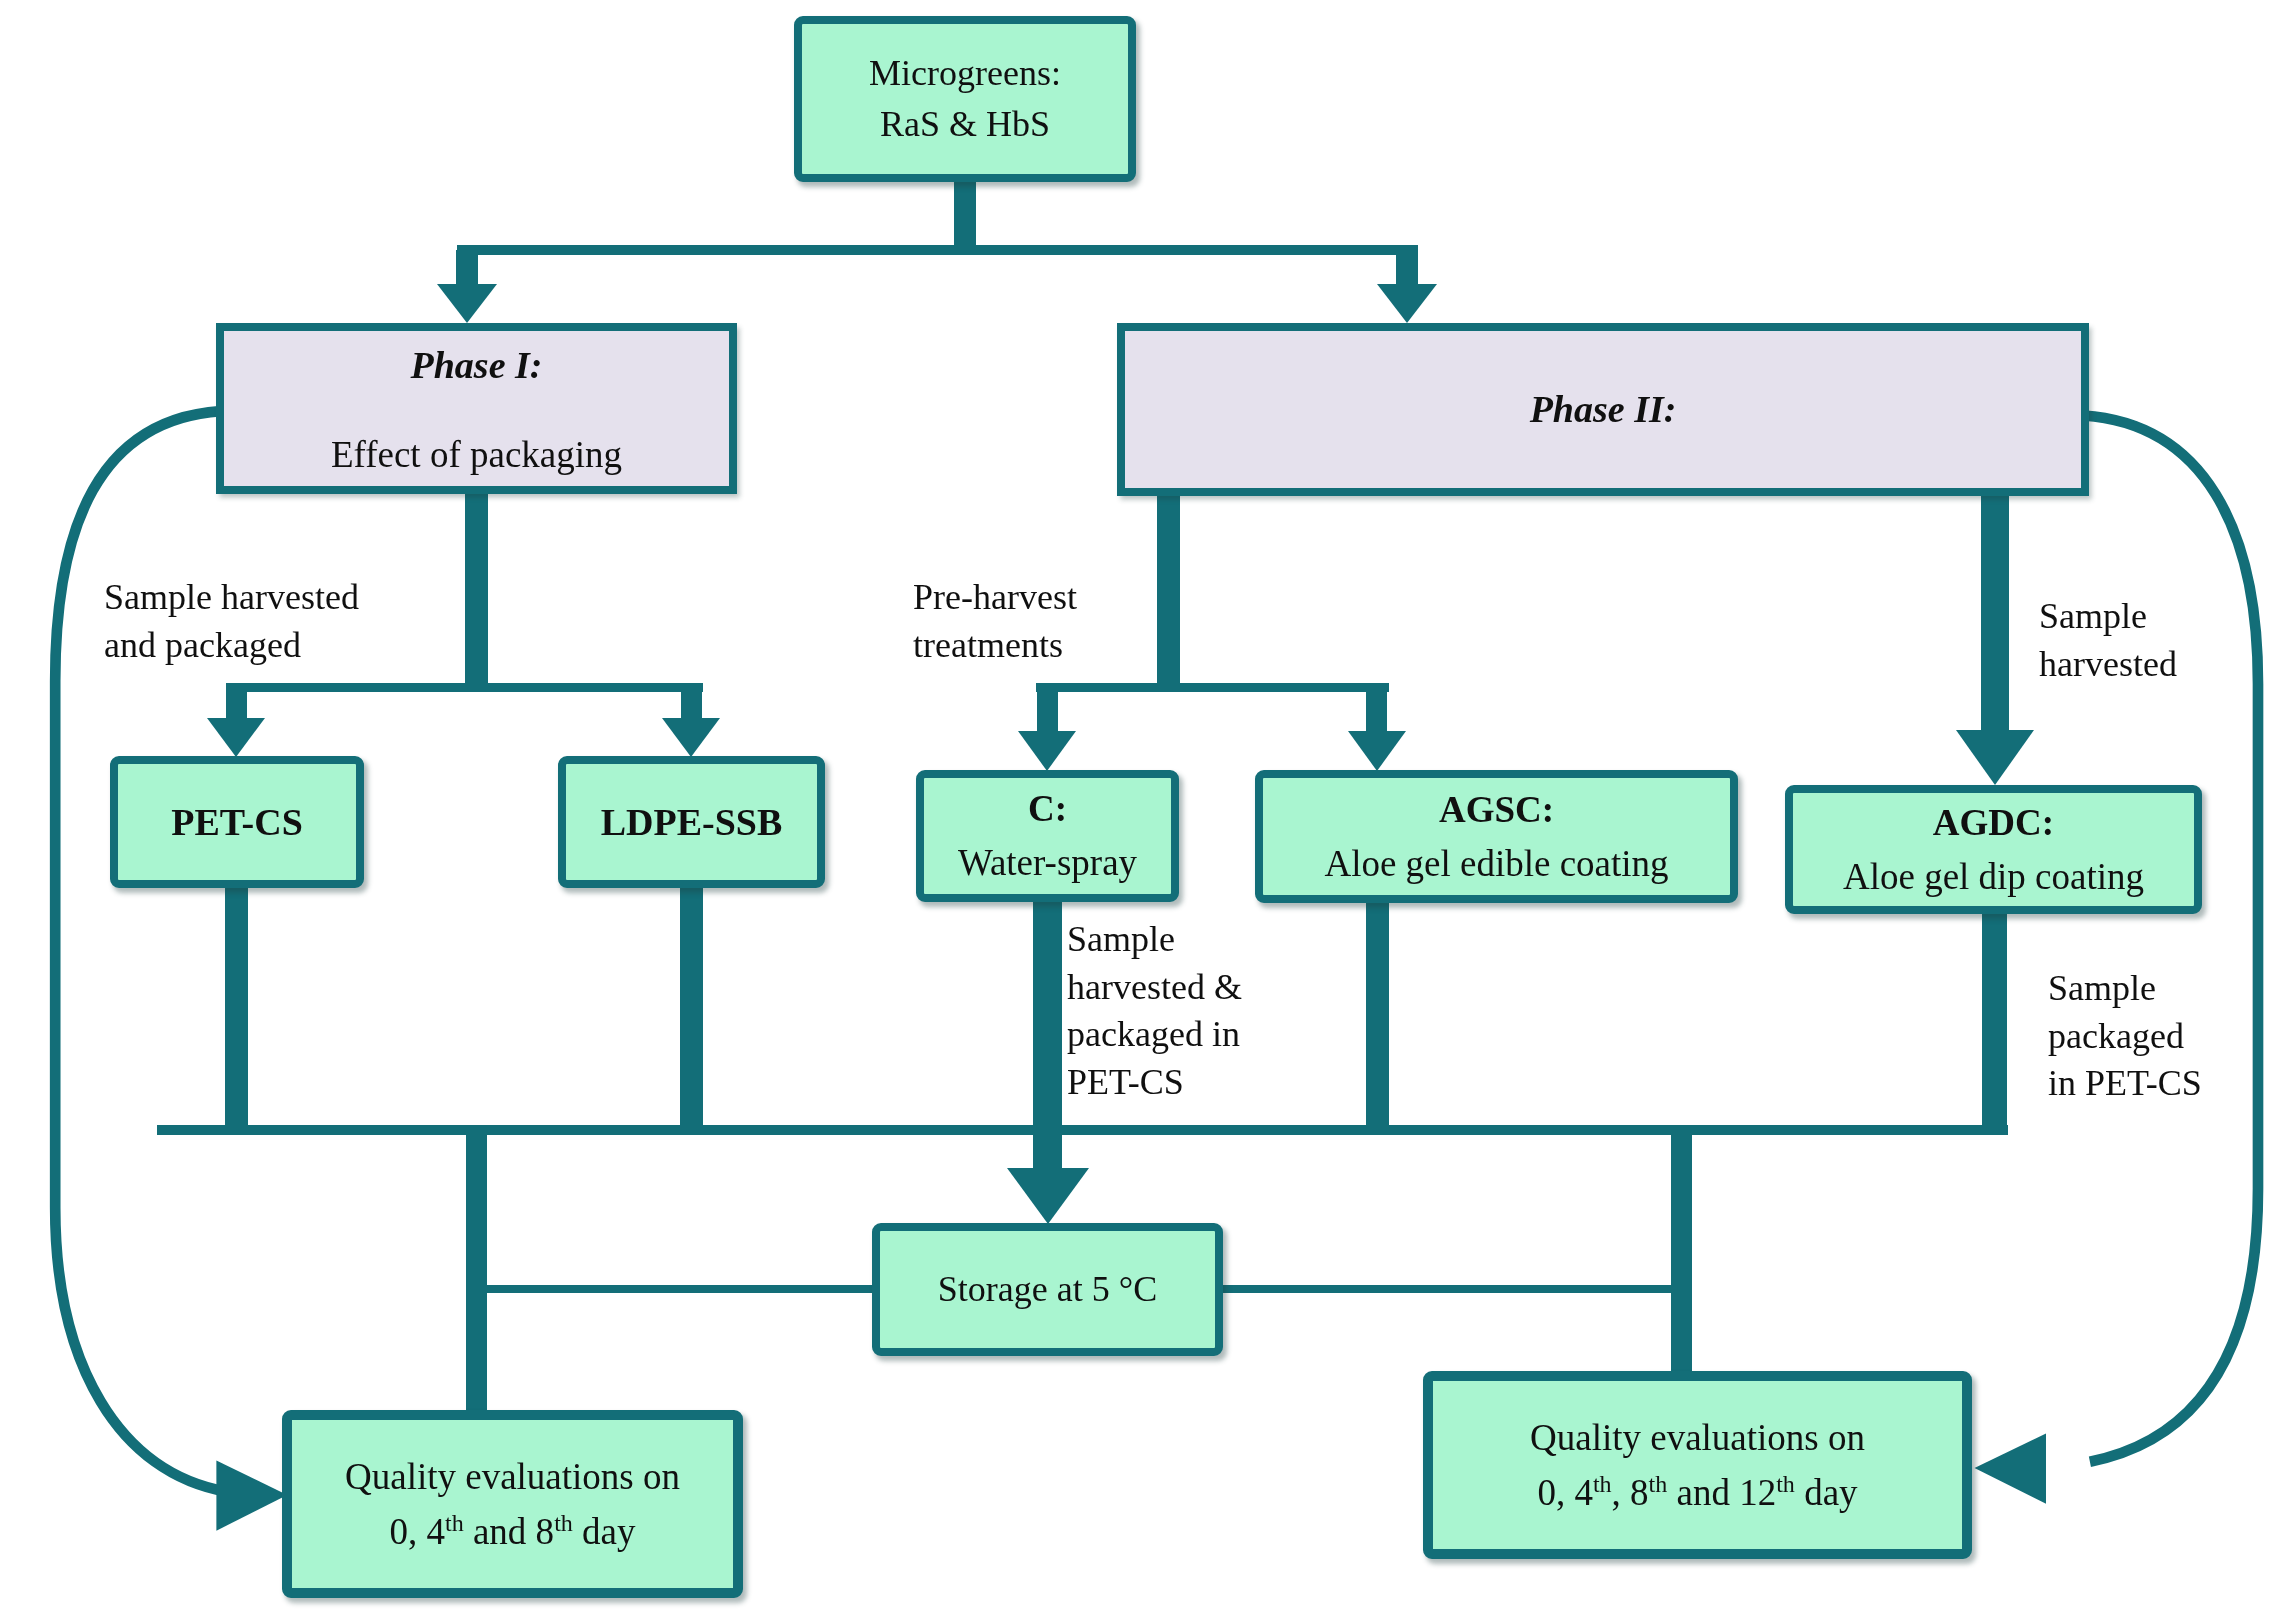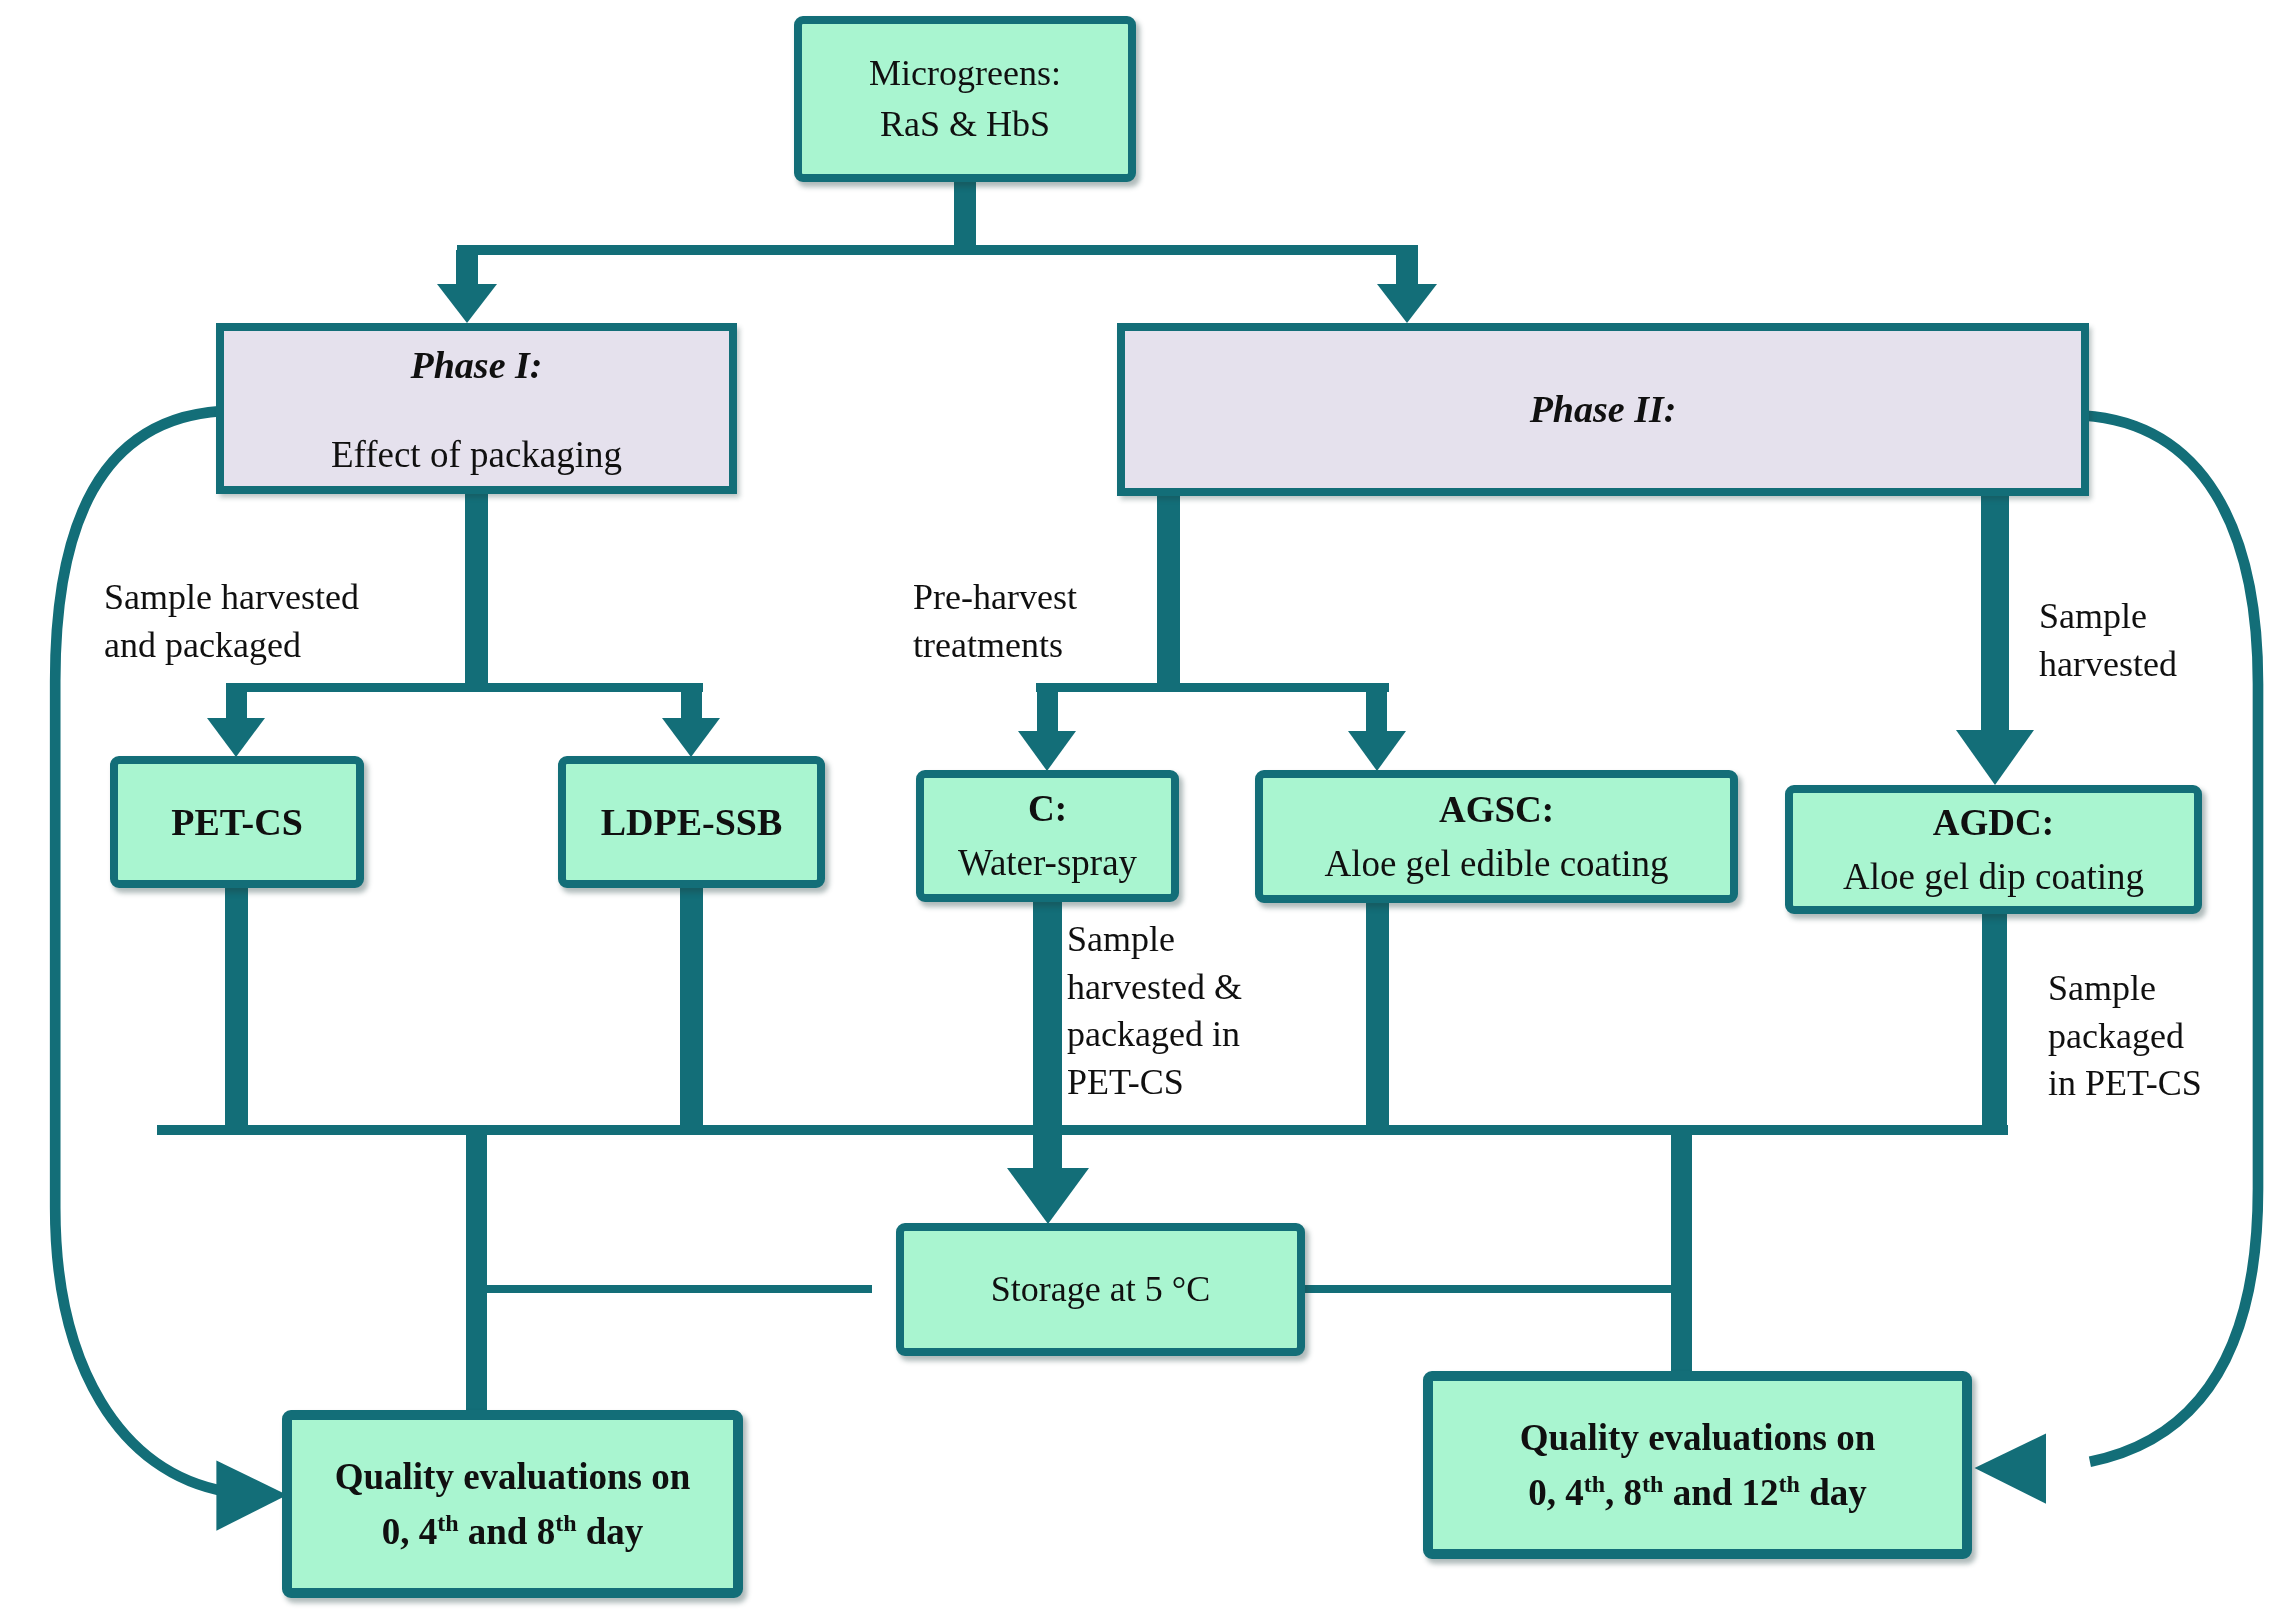--- a/index.html
+++ b/index.html
@@ -30,21 +30,21 @@
   }
   .conn { position:absolute; background:#136E78; }
   .tri { position:absolute; width:0; height:0; }
   .lbl { position:absolute; text-align:left; font-size:36px; line-height:1.32; color:#101010; }
   .t58 { font-size:36px; line-height:1.42; }
   .t60b { font-size:38px; font-weight:bold; }
   .phase-title { font-size:38px; font-weight:bold; font-style:italic; line-height:1.5; }
   .phase-sub { font-size:37px; line-height:1.35; }
   .code-line { font-size:37px; font-weight:bold; line-height:1.45; }
   .desc-line { font-size:37px; line-height:1.45; }
-  .q-line { font-size:37px; line-height:1.5;font-weight:bold; }
+  .q-line { font-size:37px; line-height:1.5; }
   sup { font-size:24px; }
   svg.arcs { position:absolute; left:0; top:0; pointer-events:none; }
 </style>
 </head>
 <body>
 
 <div id="canvas">
 
   <div class="conn" style="left:954px; top:179px; width:22px; height:68px;"></div>
   <div class="conn" style="left:457px; top:245px; width:961px; height:10px;"></div>
@@ -122,21 +122,21 @@
   <div class="node mint" style="left:1255px; top:770px; width:483px; height:133px;">
     <div class="code-line">AGSC:</div>
     <div class="desc-line">Aloe gel edible coating</div>
   </div>
 
   <div class="node mint" style="left:1785px; top:785px; width:417px; height:129px;">
     <div class="code-line">AGDC:</div>
     <div class="desc-line">Aloe gel dip coating</div>
   </div>
 
-  <div class="node mint" style="left:896px; top:1223px; width:409px; height:133px;justify-content:center;">
+  <div class="node mint" style="left:872px; top:1223px; width:351px; height:133px;justify-content:center;">
     <div class="t58">Storage at 5 °C</div>
   </div>
 
   <div class="node mint" style="left:282px; top:1410px; width:461px; height:188px; border-width:10px;">
     <div class="q-line">Quality evaluations on</div>
     <div class="q-line">
       <span>0, 4</span><sup>th</sup><span> and 8</span><sup>th</sup><span> day</span>
     </div>
   </div>
 

